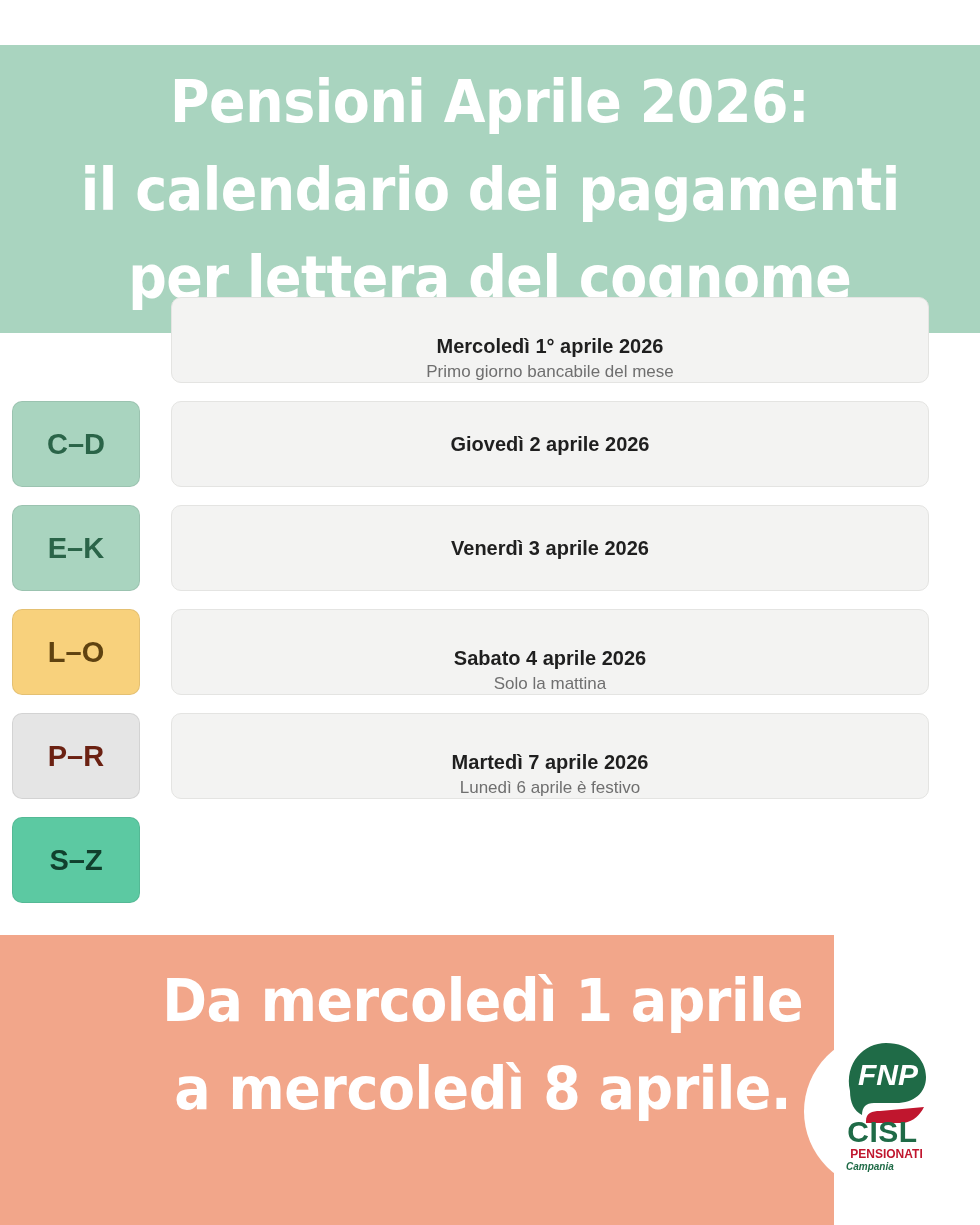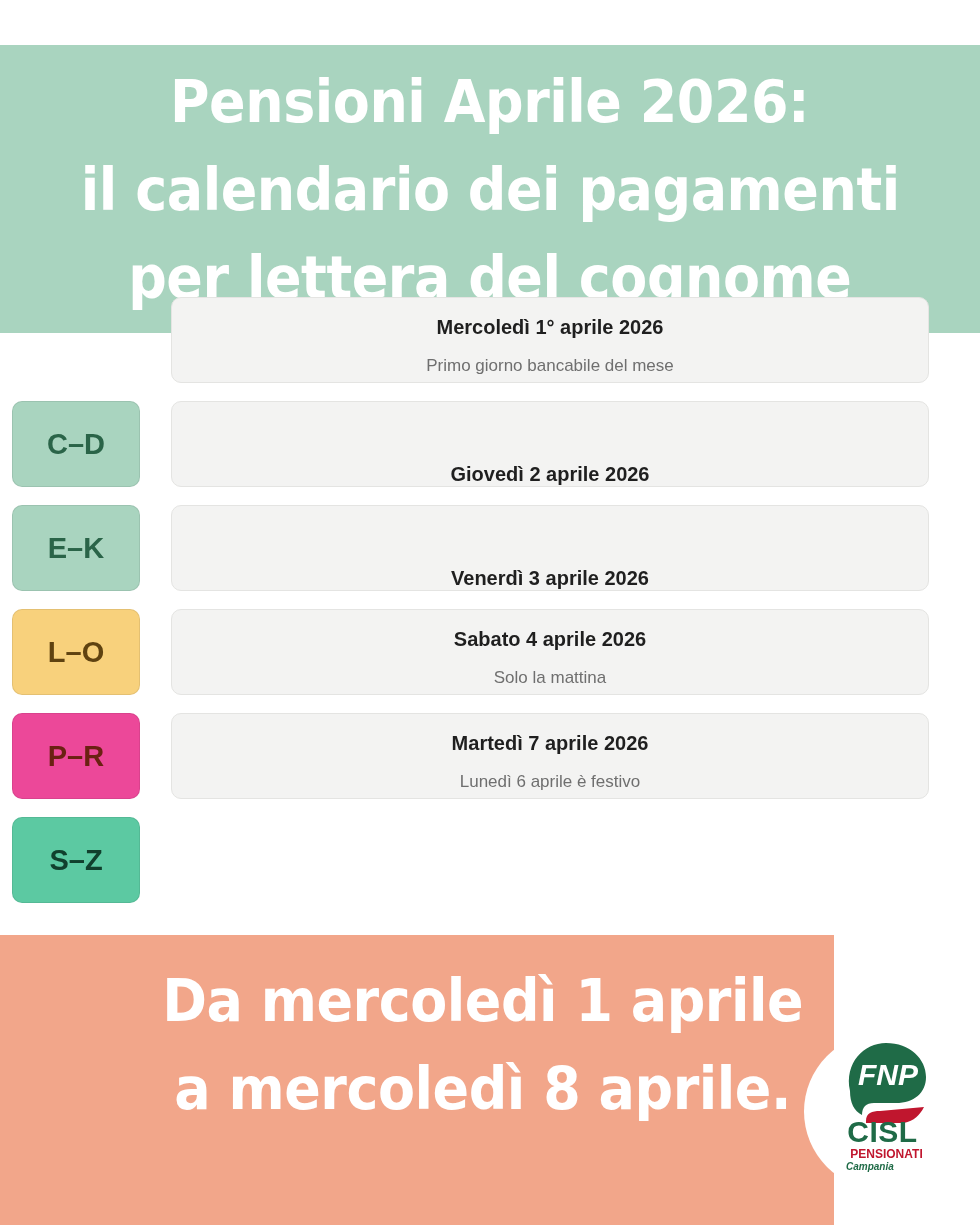--- a/index.html
+++ b/index.html
@@ -26,30 +26,30 @@
     .badge {
       position: absolute; left: 12px; top: 0; width: 128px; height: 86px;
       border-radius: 10px; border: 1px solid rgba(0,0,0,0.08);
       display: flex; align-items: center; justify-content: center;
       font-family: "Liberation Sans", sans-serif; font-weight: bold; font-size: 29px;
     }
     .card {
       position: absolute; left: 171px; top: 0; width: 758px; height: 86px;
       background: #f3f3f2; border: 1px solid #e4e4e2; border-radius: 10px;
       display: flex; flex-direction: column; align-items: center;
-      padding-top: 17px;
+      padding-top: 36px;
     }
-    .card.center { justify-content: flex-end; padding-top: 0; }
+    .card.center { justify-content: center; padding-top: 0; }
     .card .date {
       font-family: "Liberation Sans", sans-serif; font-weight: bold;
       font-size: 20px; color: #1f1f1f; line-height: 24px;
     }
     .card .note {
       font-family: "Liberation Sans", sans-serif;
-      font-size: 17px; color: #6f6f6f; line-height: 24px; margin-top: 15px;
+      font-size: 17px; color: #6f6f6f; line-height: 24px; margin-top: 2px;
     }
 
     .footer {
       position: absolute; left: 0; top: 935px; width: 834px; height: 290px;
       background: #f2a68a;
     }
     .footer .msg {
       position: absolute; left: 0; top: 22px; width: 965px;
       display: flex; flex-direction: column; align-items: center;
     }
@@ -109,21 +109,21 @@
     </div>
   </div>
   <div class="row" style="top:312px">
     <div class="badge" style="background:#f8d17c;color:#5f4210">L–O</div>
     <div class="card">
       <div class="date">Sabato 4 aprile 2026</div>
       <div class="note">Solo la mattina</div>
     </div>
   </div>
   <div class="row" style="top:416px">
-    <div class="badge" style="background:#ec4899;color:#6b2112">P–R</div>
+    <div class="badge" style="background:#e5e5e5;color:#6b2112">P–R</div>
     <div class="card">
       <div class="date">Martedì 7 aprile 2026</div>
       <div class="note">Lunedì 6 aprile è festivo</div>
     </div>
   </div>
   <div class="row" style="top:520px">
     <div class="badge" style="background:#5cc9a2;color:#10402d">S–Z</div>
   </div>
 </div>
 

